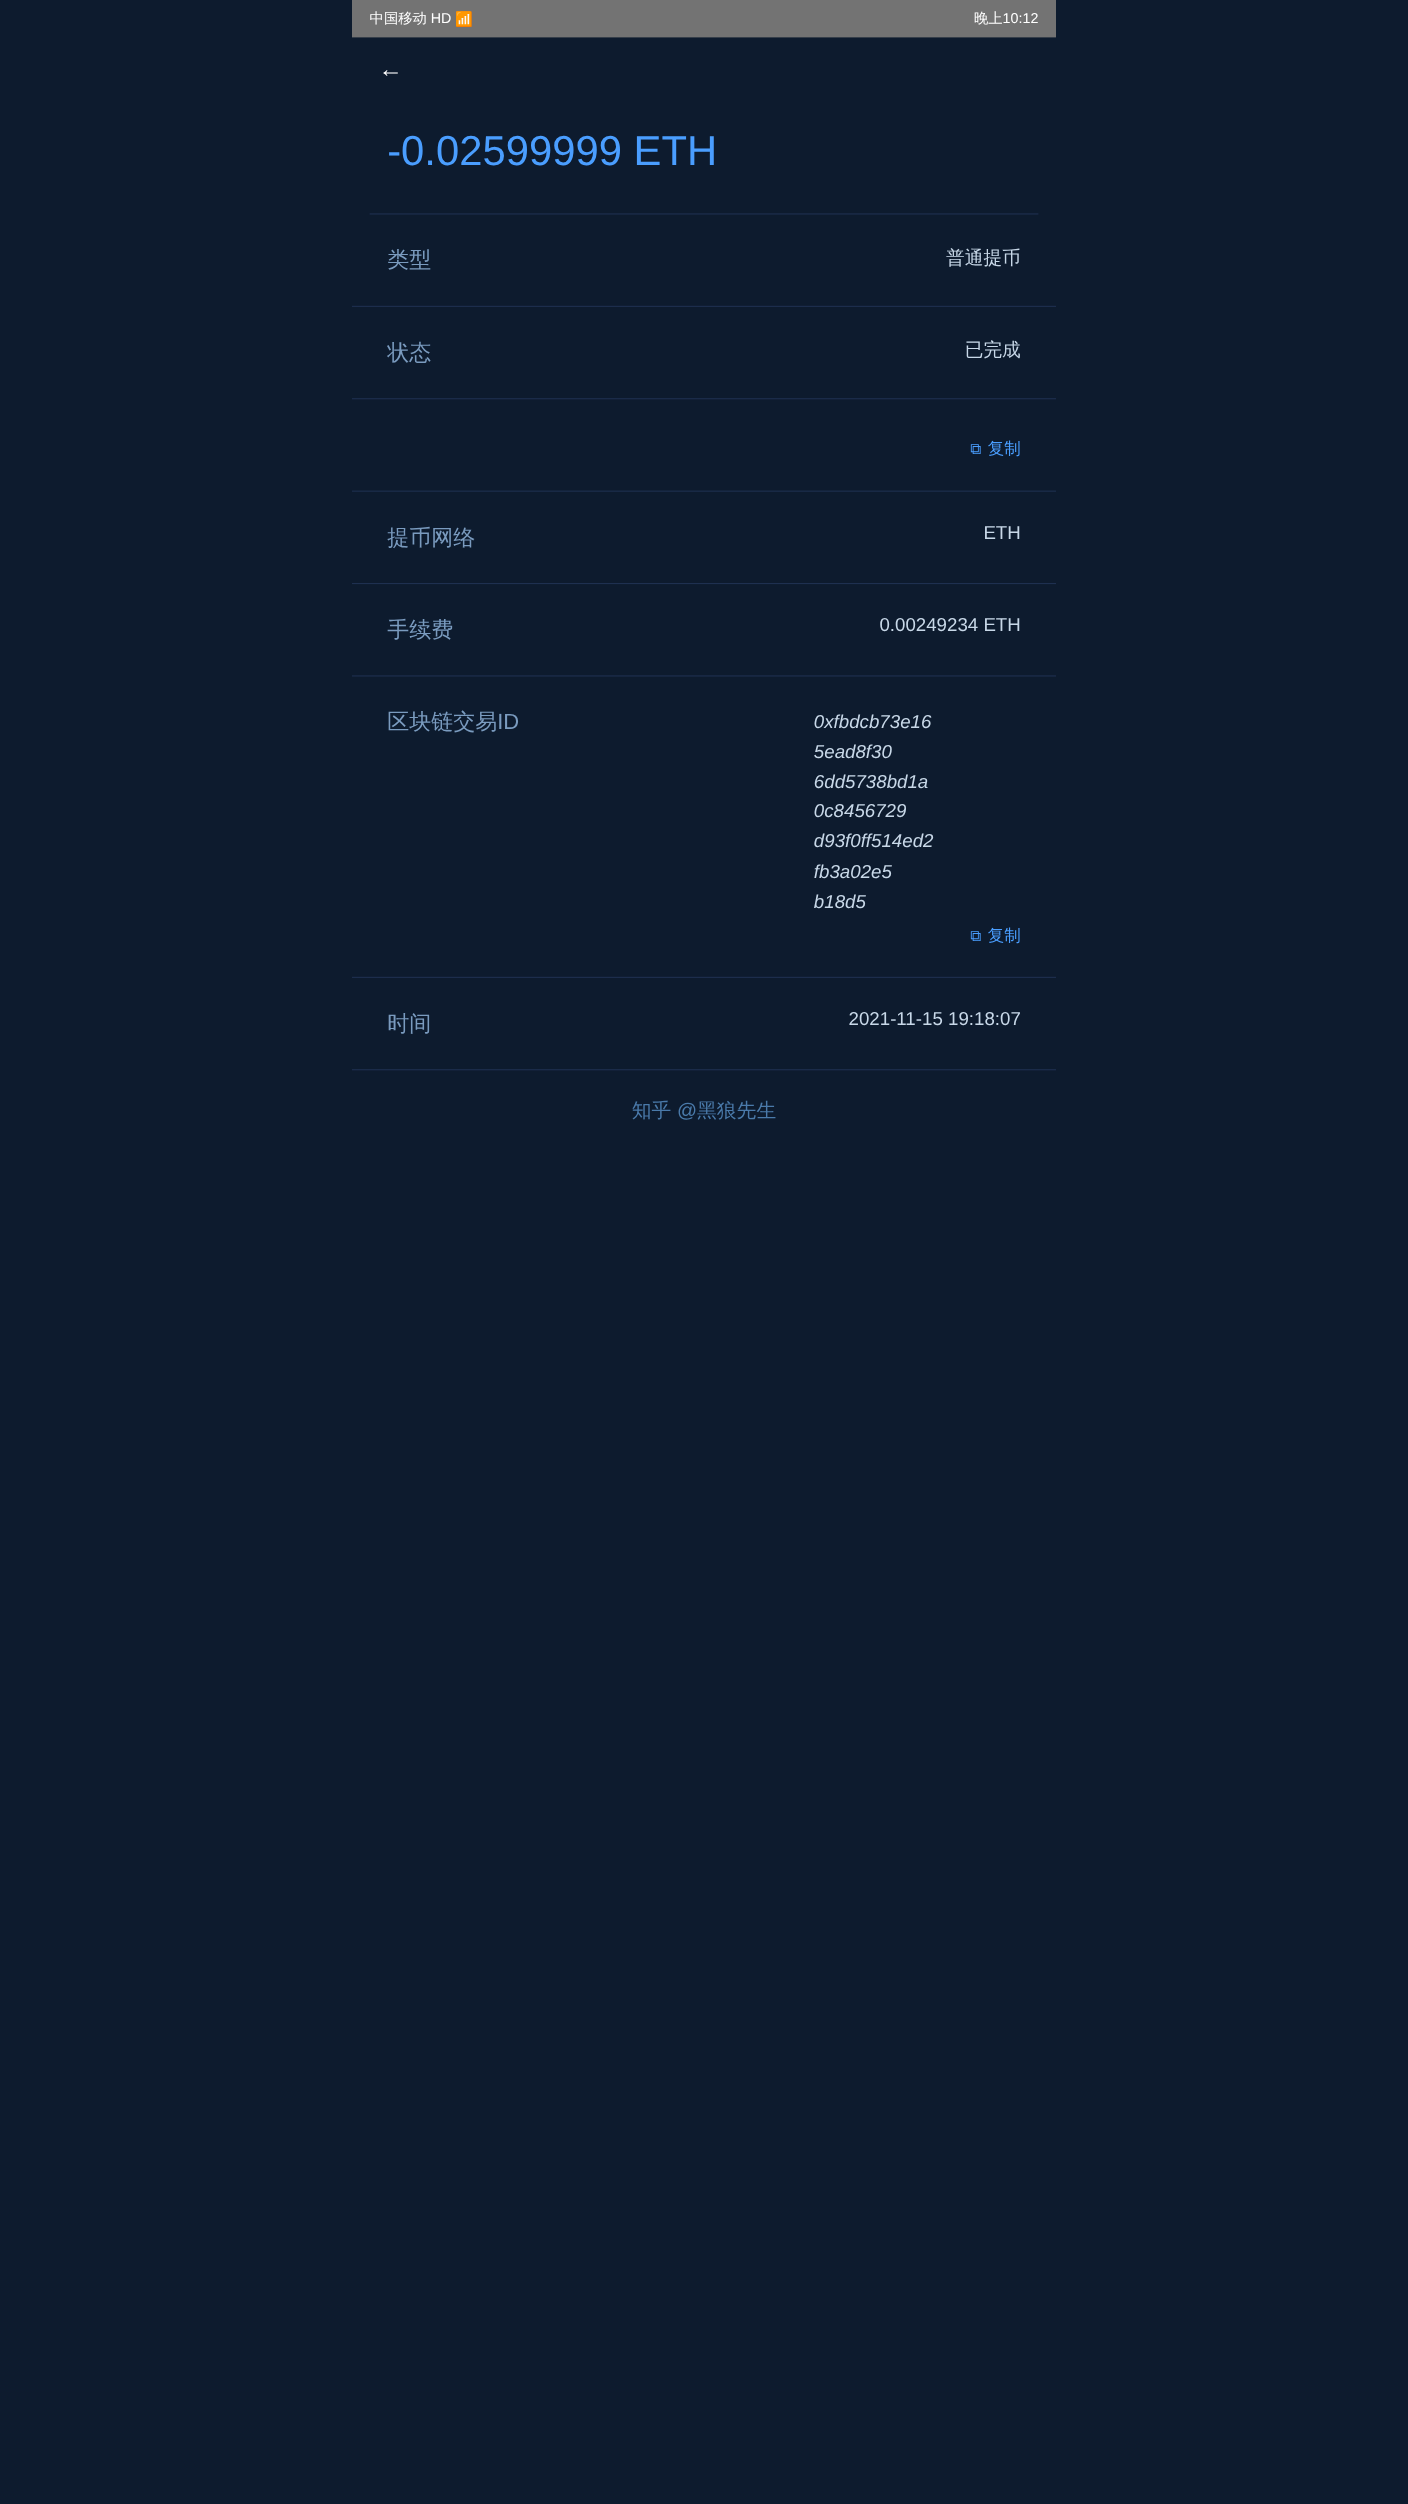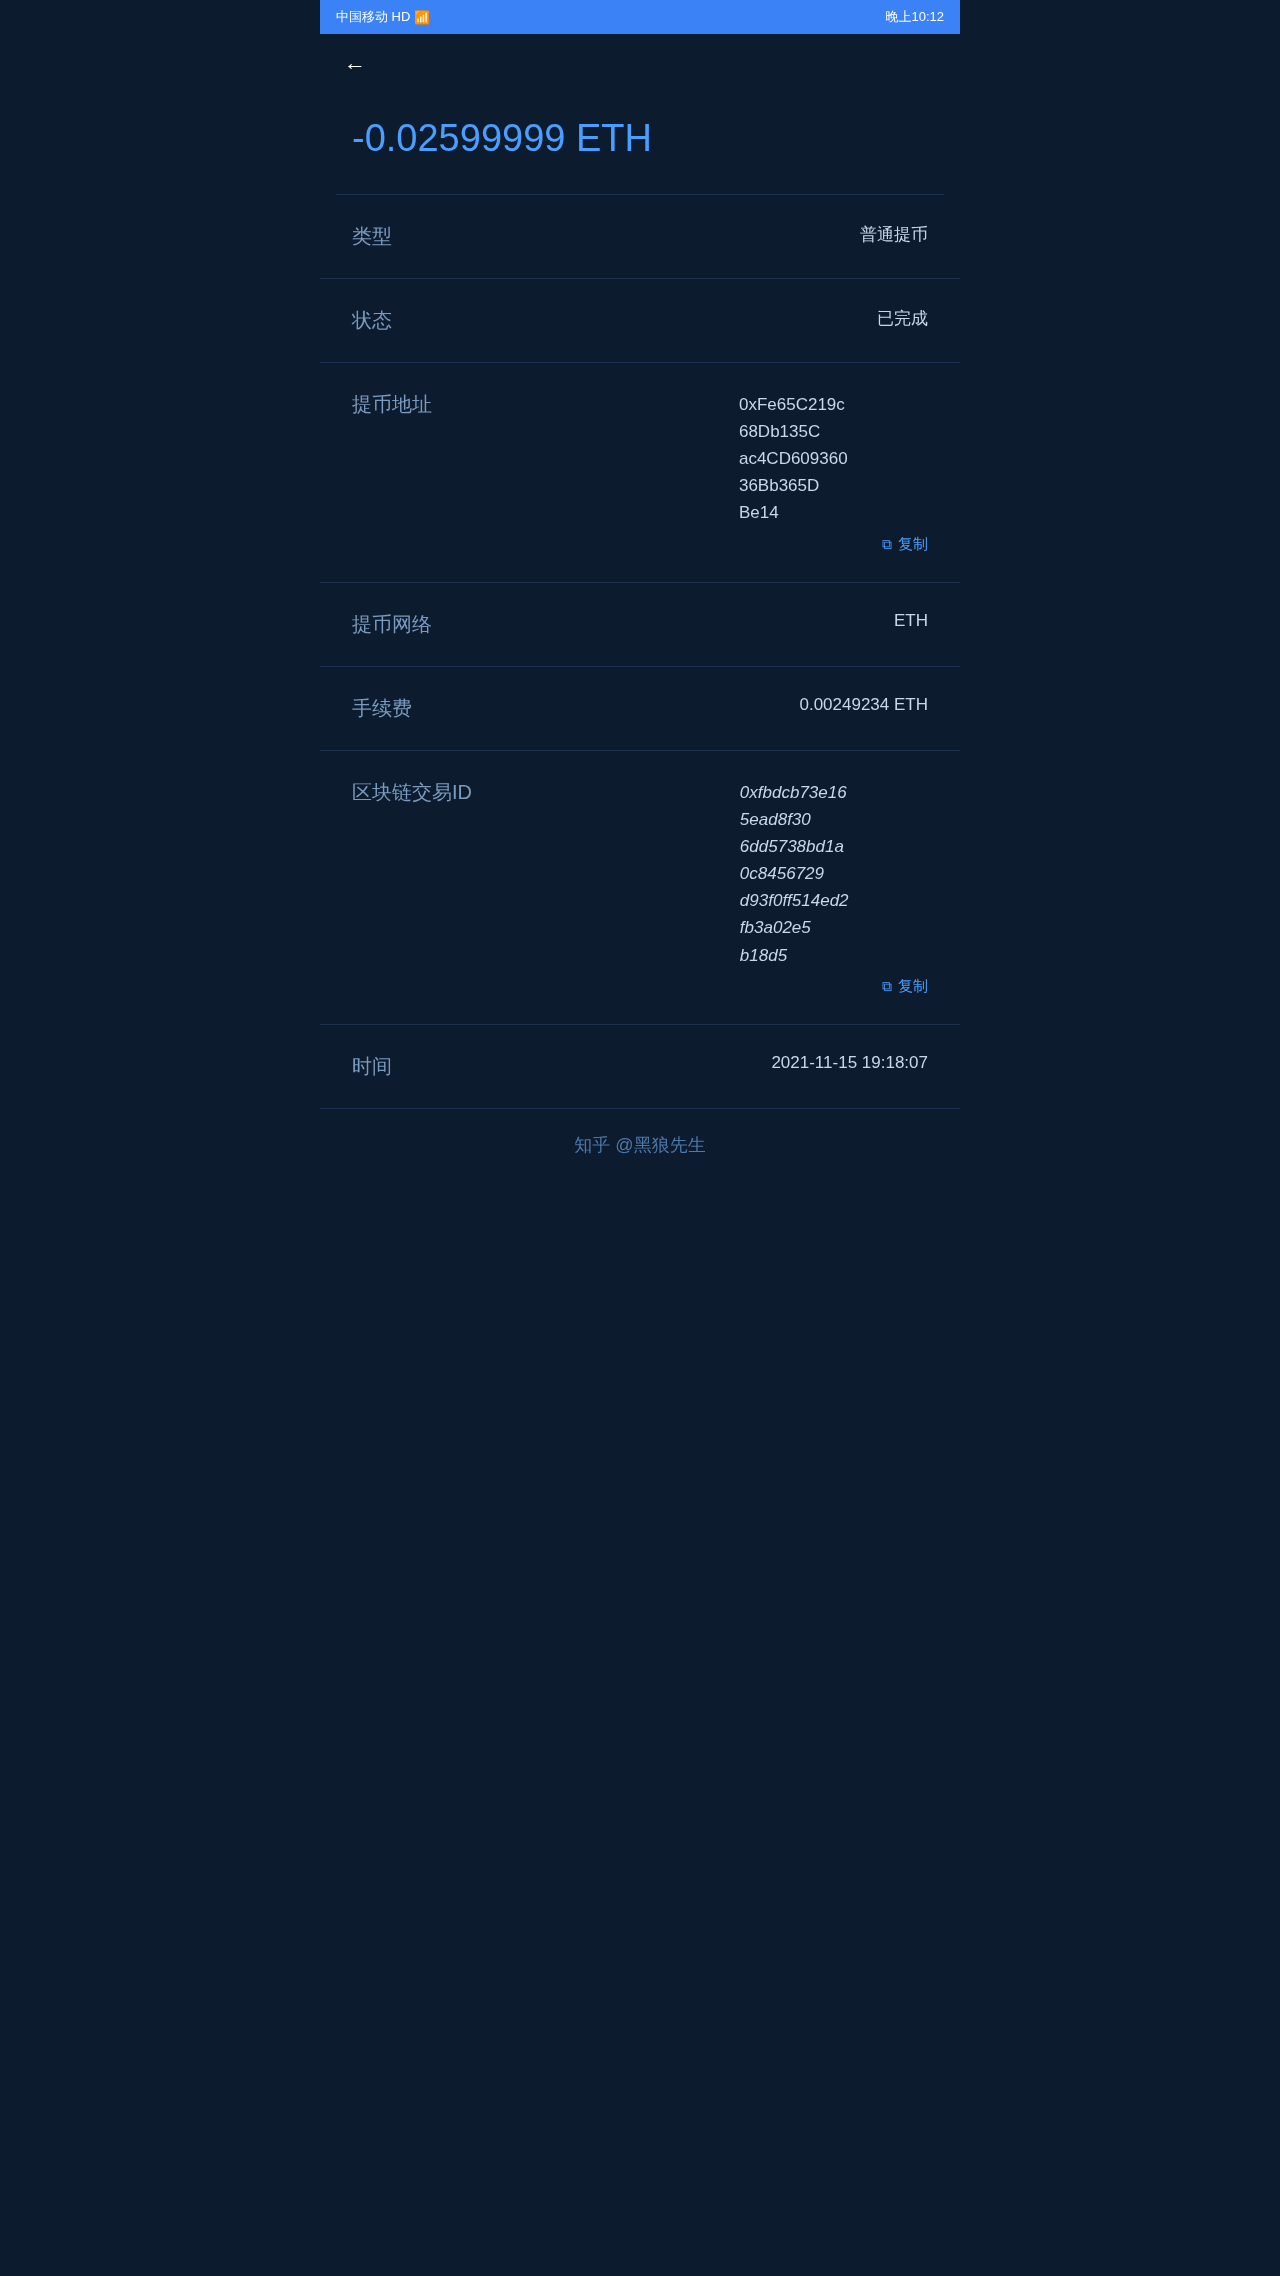--- a/index.html
+++ b/index.html
@@ -13,21 +13,21 @@
       background-color: #0d1b2e;
       color: #c8d8e8;
       font-family: -apple-system, "PingFang SC", "Microsoft YaHei", sans-serif;
       width: 100%;
       max-width: 640px;
       margin: 0 auto;
       min-height: 100vh;
     }
 
     .status-bar {
-      background-color: #3b82f6;
+      background-color: #737373;
       display: flex;
       justify-content: space-between;
       align-items: center;
       padding: 8px 16px;
       font-size: 13px;
       color: #ffffff;
     }
 
     .status-bar-left {
       display: flex;
@@ -159,30 +159,20 @@
   <span class="detail-label">类型</span>
   <span class="detail-value">普通提币</span>
 </div>
 
 <div class="detail-row">
   <span class="detail-label">状态</span>
   <span class="detail-value">已完成</span>
 </div>
 
 <div class="address-block">
-  <div class="address-block-header">
-    <span class="detail-label">提币地址</span>
-    <div style="text-align:right; max-width: 60%;">
-      <div class="detail-value address">
-        <span>0xFe65C219c68Db135C</span><br>
-        <span>ac4CD60936036Bb365D</span><br>
-        <span>Be14</span>
-      </div>
-    </div>
-  </div>
   <div class="copy-row">
     <span class="copy-icon">⧉</span>
     <span>复制</span>
   </div>
 </div>
 
 <div class="detail-row">
   <span class="detail-label">提币网络</span>
   <span class="detail-value">ETH</span>
 </div>

